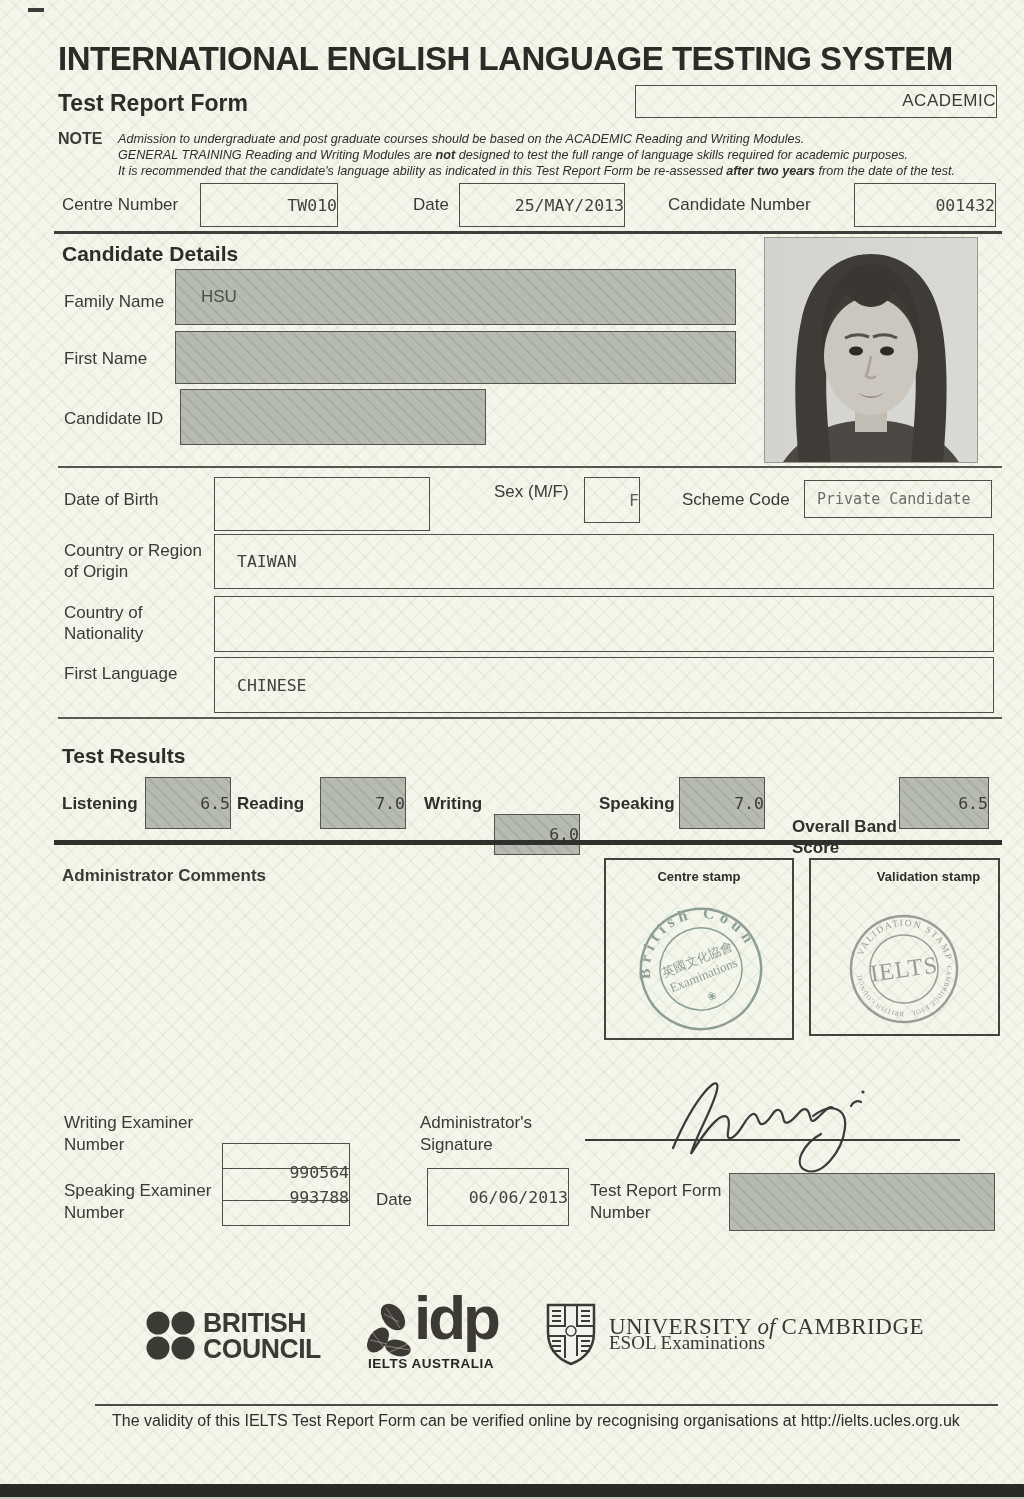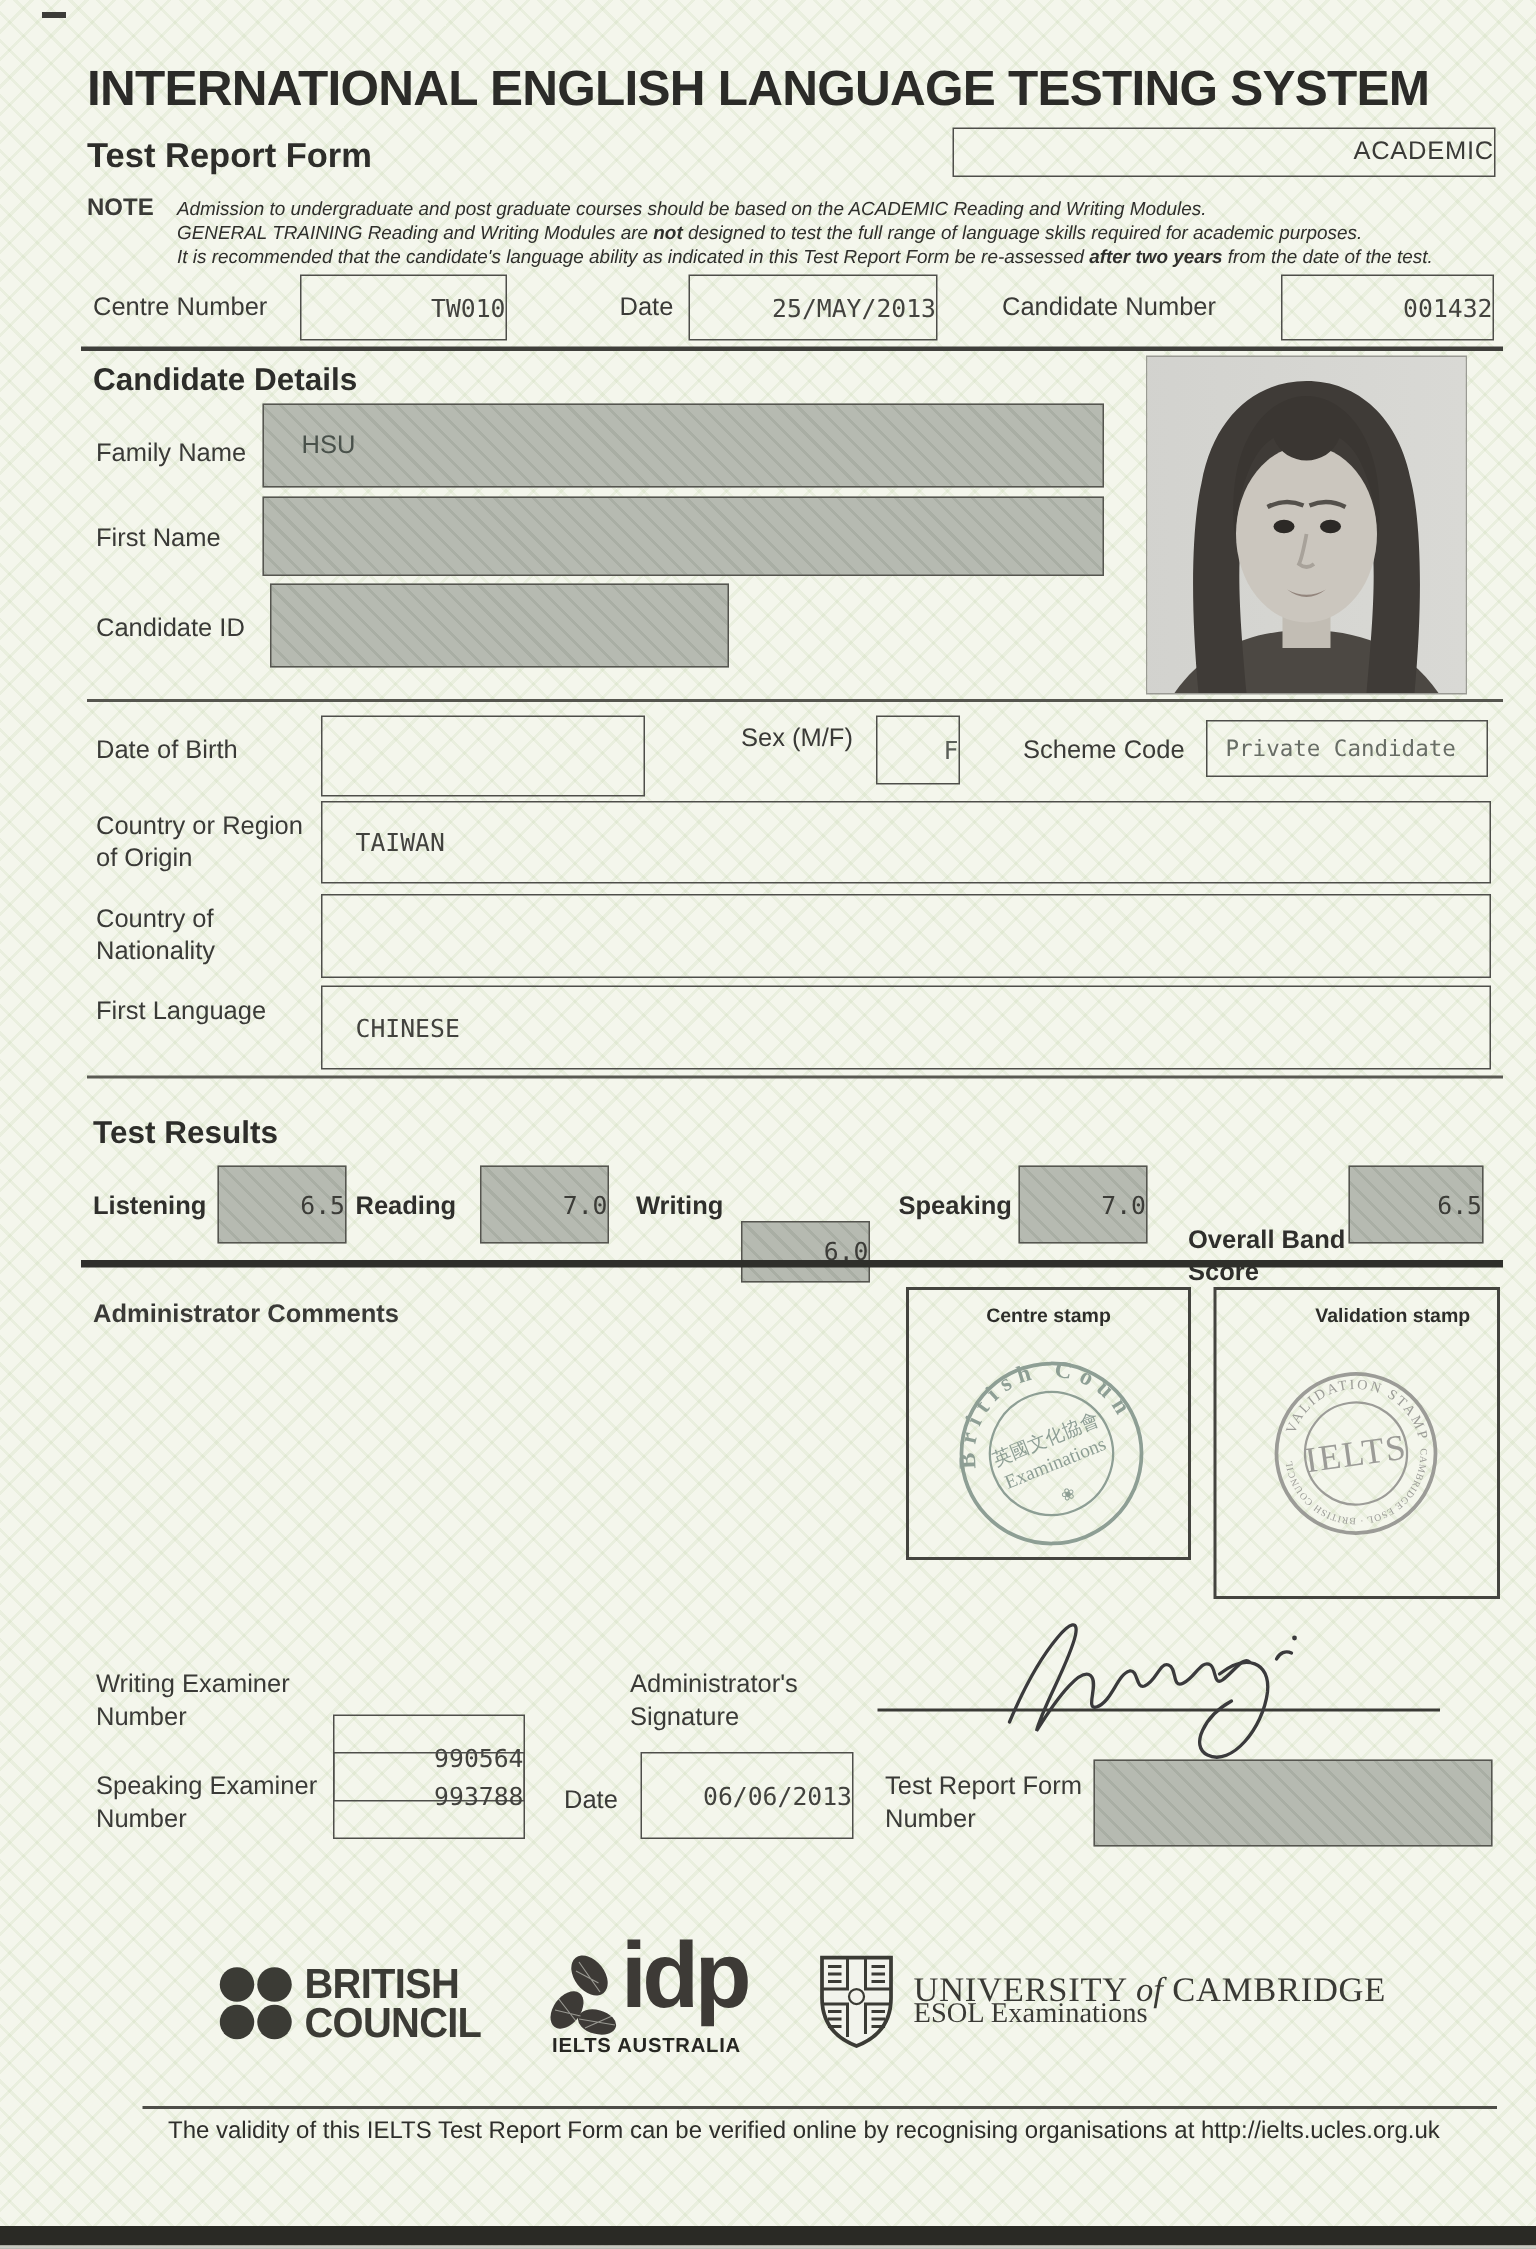--- a/index.html
+++ b/index.html
@@ -201,21 +201,21 @@
         <text font-size="16" font-weight="bold" fill="#7d9087" letter-spacing="5">
           <textPath href="#cs-arc" startOffset="6%">British Council</textPath>
         </text>
         <text x="83" y="67" text-anchor="middle" font-size="12.5" fill="#7d9087">英國文化協會</text>
         <text x="83" y="84" text-anchor="middle" font-size="13" fill="#7d9087">Examinations</text>
         <text x="83" y="106" text-anchor="middle" font-size="11" fill="#7d9087">❀</text>
       </svg>
     </div>
   </div>
 
-  <div class="abs stampbox" style="left:809px;top:858px;width:191px;height:208px;padding-left:48px;">
+  <div class="abs stampbox" style="left:809px;top:858px;width:191px;height:178px;padding-left:48px;">
     <div class="stamp-title">Validation stamp</div>
     <div class="abs" style="left:18px;top:44px;width:150px;height:130px;transform:rotate(-8deg);opacity:0.9;">
       <svg width="150" height="130" viewBox="0 0 150 130">
         <g stroke="#93938f" fill="none">
           <circle cx="75" cy="65" r="53" stroke-width="2.5"></circle>
           <circle cx="75" cy="65" r="34" stroke-width="1.5"></circle>
         </g>
         <defs>
           <path id="vs-top" d="M 32,65 A 43,43 0 1 1 118,65"></path>
           <path id="vs-bot" d="M 118,65 A 43,43 0 0 1 32,65"></path>

